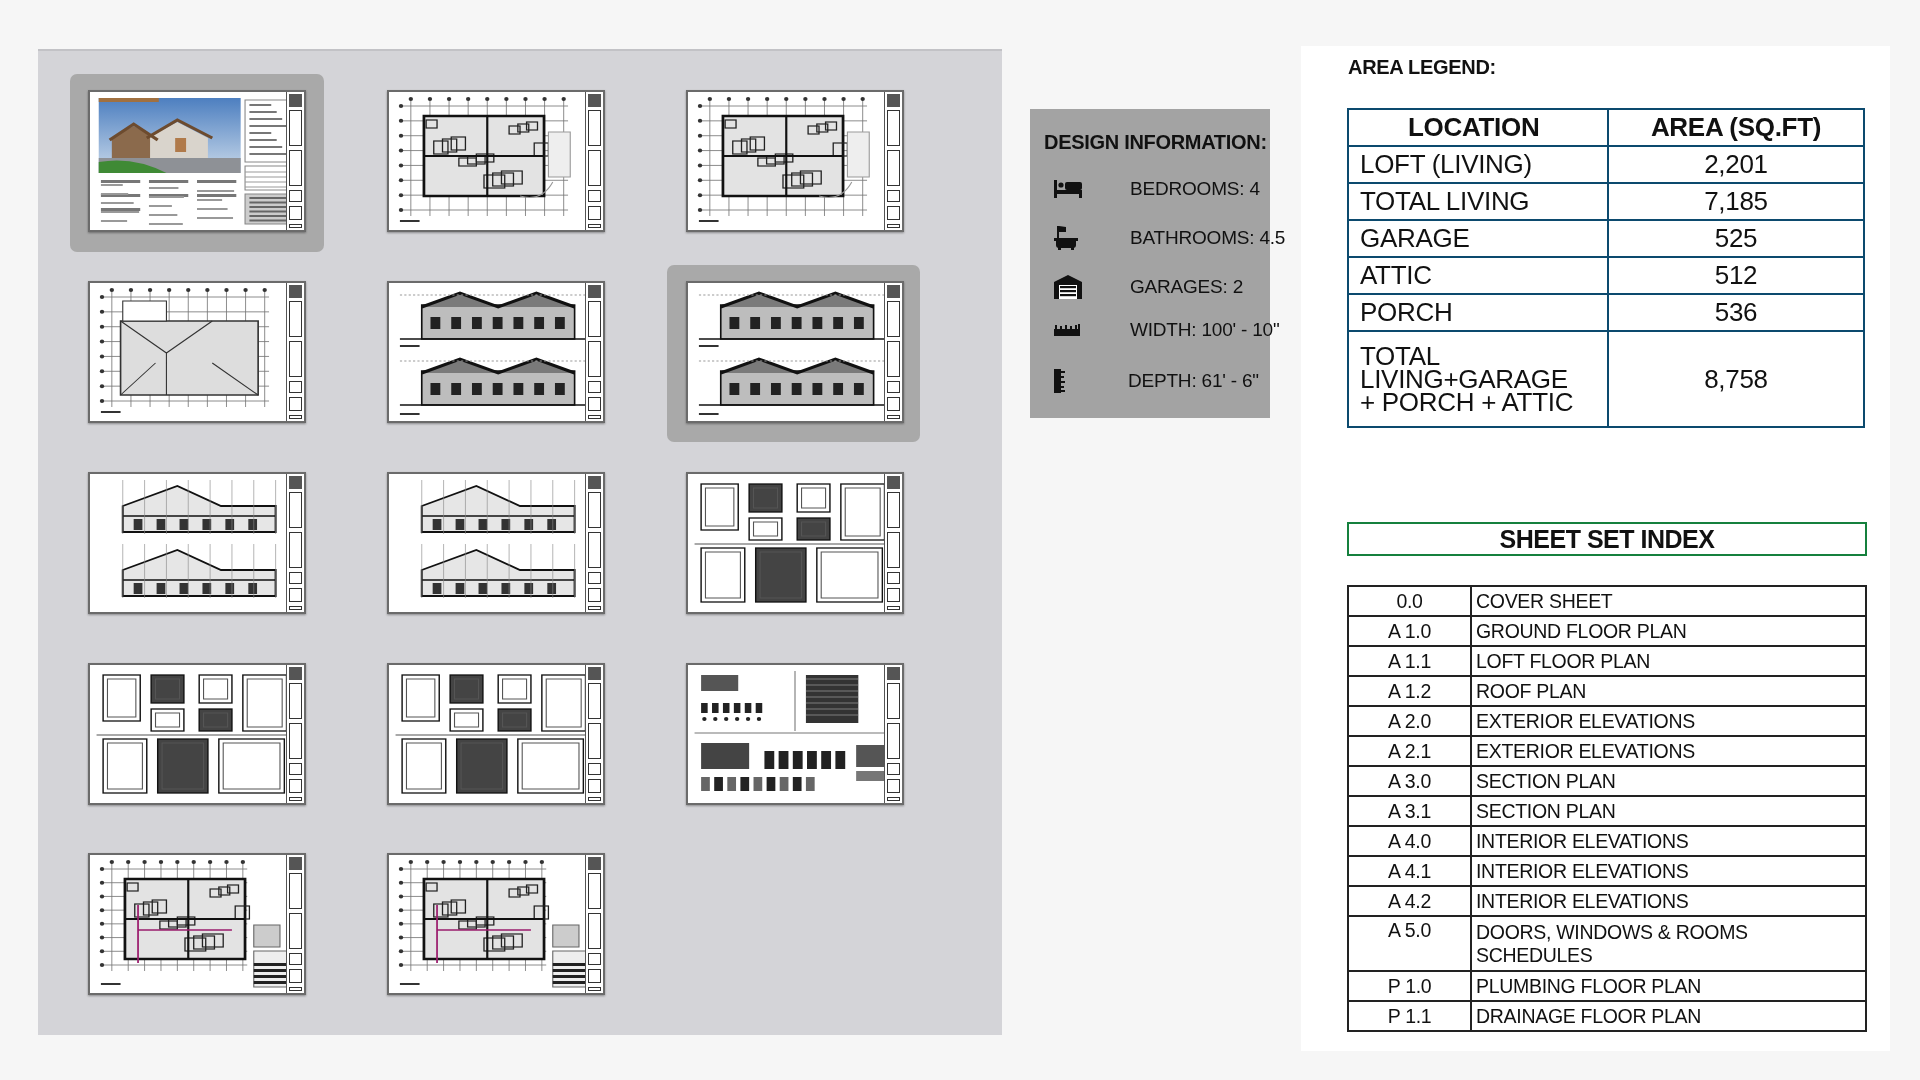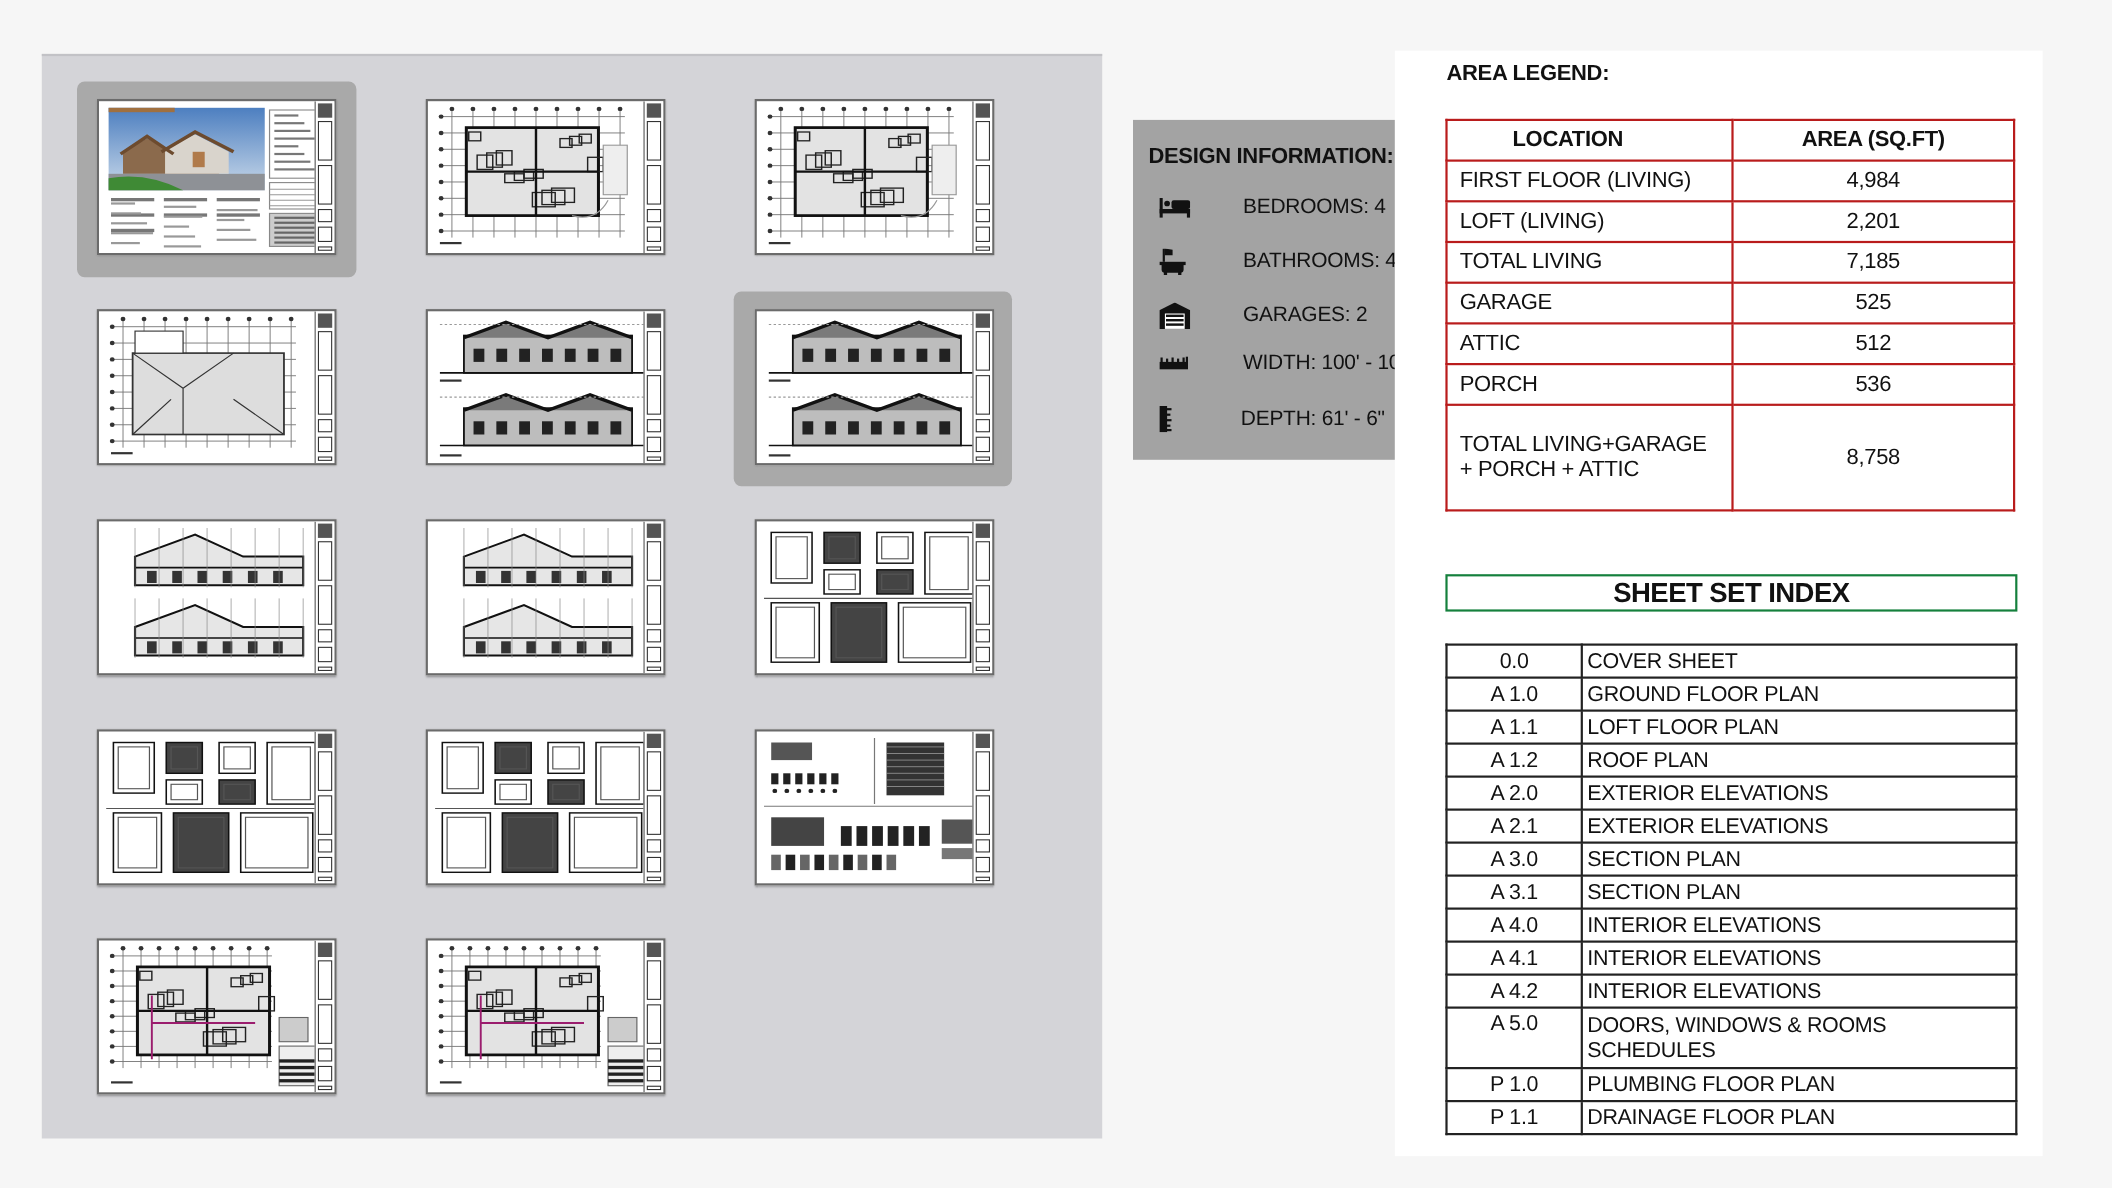--- a/index.html
+++ b/index.html
@@ -16,25 +16,25 @@
   .thumb .strip .cell { position: absolute; left: 2px; width: 13px; border: 1px solid #333; }
 
   
   .design-panel { position: absolute; left: 1030px; top: 109px; width: 240px; height: 309px; background: #a3a3a3; }
   .design-title { position: absolute; left: 14px; top: 22px; font-size: 20px; font-weight: bold; letter-spacing: -0.3px; white-space: nowrap; }
   .design-row { position: absolute; left: 24px; height: 30px; display: flex; align-items: center; white-space: nowrap; }
   .design-row .ico { width: 32px; height: 26px; display: flex; align-items: center; justify-content: flex-start; }
   .design-row .txt { margin-left: 44px; font-size: 19px; letter-spacing: -0.2px; }
 
   
-  .right-panel { position: absolute; left: 1268px; top: 46px; width: 589px; height: 1005px; background: #fff; }
+  .right-panel { position: absolute; left: 1301px; top: 46px; width: 589px; height: 1005px; background: #fff; }
   .area-title { position: absolute; left: 47px; top: 10px; font-size: 20px; font-weight: bold; letter-spacing: -0.3px; }
   table { border-collapse: collapse; }
   .area-table { position: absolute; left: 46px; top: 62px; width: 518px; }
-  .area-table td, .area-table th { border: 2px solid #b91c1c; font-size: 20px; height: 37px; letter-spacing: -0.3px; }
+  .area-table td, .area-table th { border: 2px solid #0c4a6e; font-size: 26px; height: 37px; letter-spacing: -0.3px; }
   .area-table th { font-weight: bold; text-align: center; }
   .area-table th:first-child { text-align: left; padding-left: 59px; }
   .area-table td.loc { text-align: left; padding-left: 11px; width: 260px; line-height: 23px; }
   .area-table td.val { text-align: center; }
   .area-table tr.tall td { height: 96px; }
 
   .index-title { position: absolute; left: 46px; top: 476px; width: 520px; height: 34px; border: 2px solid #15803d; text-align: center; font-size: 25px; font-weight: bold; line-height: 30px; letter-spacing: -0.5px; }
   .index-table { position: absolute; left: 46px; top: 539px; width: 520px; border-radius: 26px; }
   .index-table td { border: 2px solid #222; font-size: 19.5px; height: 30px; letter-spacing: -0.3px; vertical-align: middle; }
   .index-table td.code { width: 123px; text-align: center; }
@@ -829,24 +829,20 @@
 
   <table class="area-table">
     <thead>
       <tr>
         <th>LOCATION</th>
         <th>AREA (SQ.FT)</th>
       </tr>
     </thead>
     <tbody>
       <tr>
-          <td class="loc">FIRST FLOOR (LIVING)</td>
-          <td class="val">4,984</td>
-        </tr>
-      <tr>
           <td class="loc">LOFT (LIVING)</td>
           <td class="val">2,201</td>
         </tr>
       <tr>
           <td class="loc">TOTAL LIVING</td>
           <td class="val">7,185</td>
         </tr>
       <tr>
           <td class="loc">GARAGE</td>
           <td class="val">525</td>

